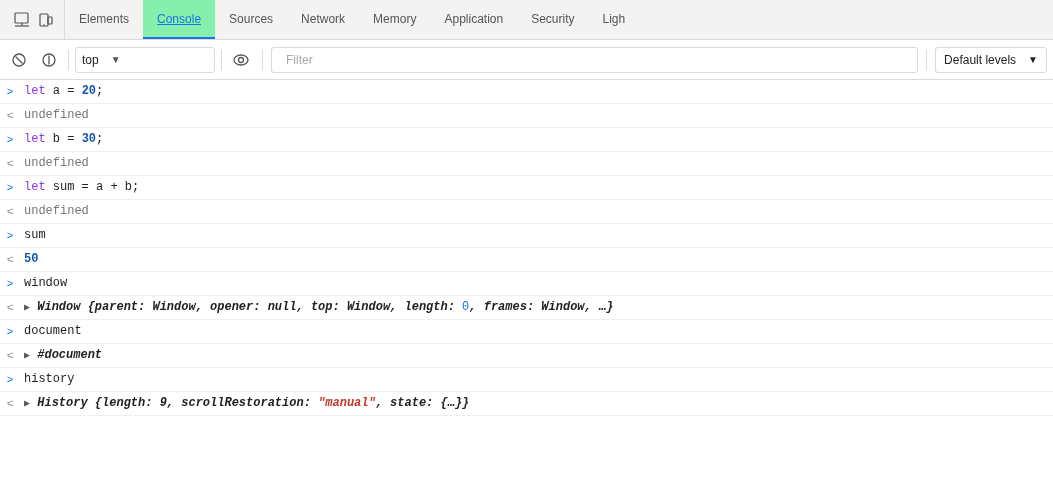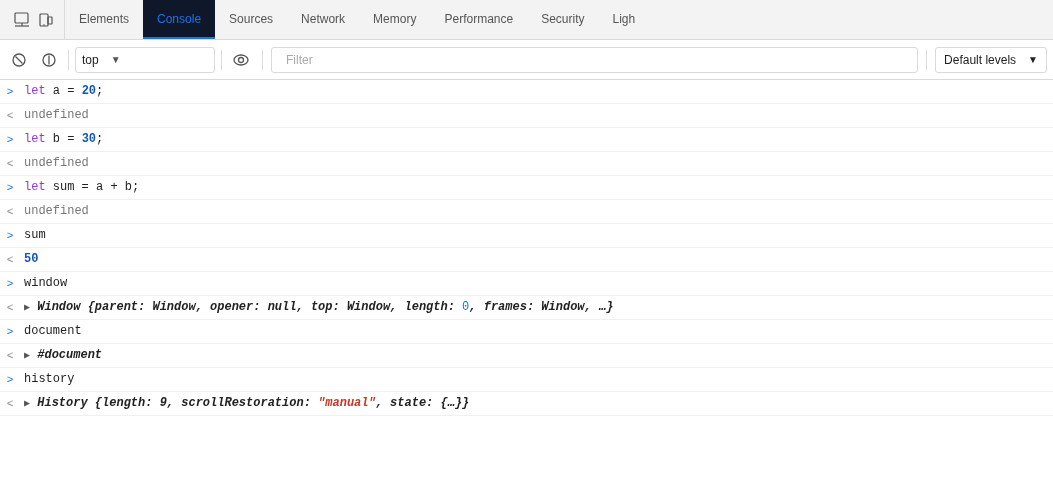--- a/index.html
+++ b/index.html
@@ -53,21 +53,22 @@
       font-size: 12px;
       color: #555;
       cursor: pointer;
       border-bottom: 2px solid transparent;
       white-space: nowrap;
       height: 100%;
     }
     .tab-list li.active {
       color: #1a73e8;
       border-bottom: 2px solid #1a73e8;
-      background: #0f172a;
+      background: #86efac;
+      text-decoration: underline;
     }
 
     
     .toolbar {
       display: flex;
       align-items: center;
       border-bottom: 1px solid #dadada;
       background: #ffffff;
       height: 40px;
       padding: 0 6px;
@@ -222,21 +223,21 @@
       </svg>
     </div>
   </div>
 
   <ul class="tab-list">
     <li>Elements</li>
     <li class="active">Console</li>
     <li>Sources</li>
     <li>Network</li>
     <li>Memory</li>
-    <li>Performance</li>
+    <li>Application</li>
     <li>Security</li>
     <li>Ligh</li>
   </ul>
 </div>
 
 <div class="toolbar">
   <button class="toolbar-btn" title="Clear console">
     <svg width="14" height="14" viewBox="0 0 14 14" fill="none">
       <circle cx="7" cy="7" r="6" stroke="#555" stroke-width="1.3" fill="none"></circle>
       <line x1="3.5" y1="3.5" x2="10.5" y2="10.5" stroke="#555" stroke-width="1.3"></line>

